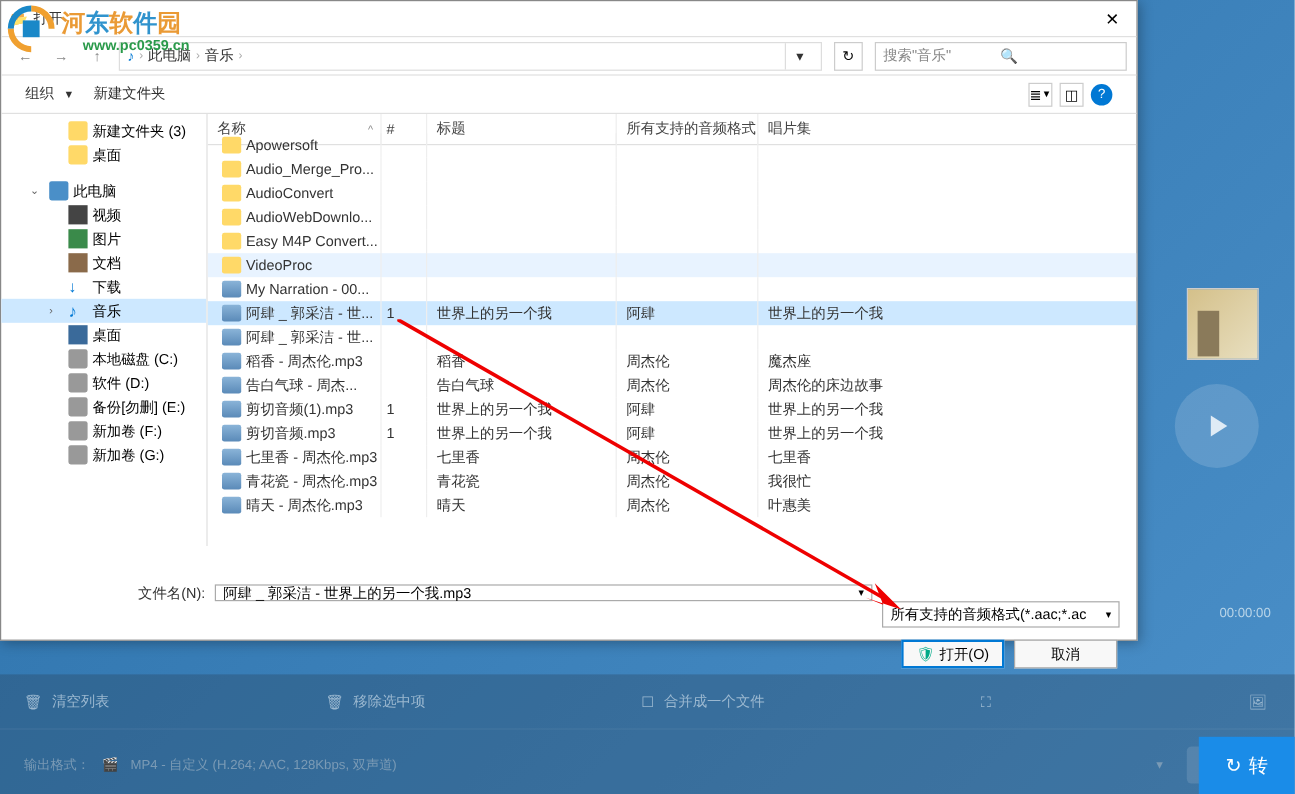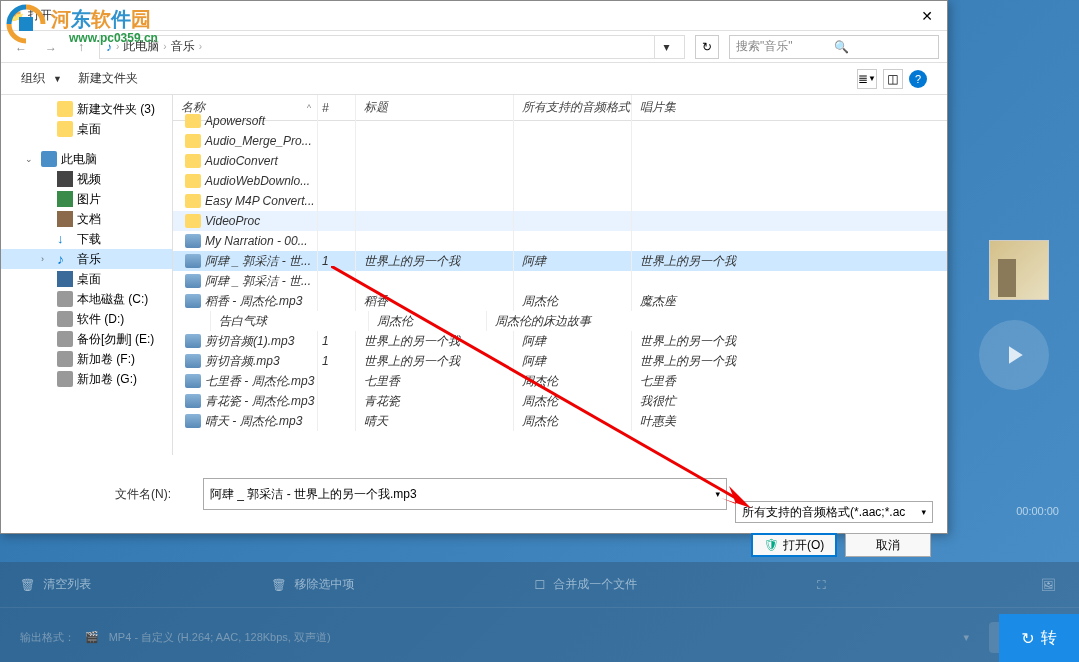--- a/index.html
+++ b/index.html
@@ -55,40 +55,40 @@
     .tree-indent-2 { padding-left: 40px; }
     .tree-arrow { width: 12px; color: #666; font-size: 9px; }
     .tree-icon { width: 16px; height: 16px; display: inline-block; }
     .ico-folder { background: #ffd968; border-radius: 2px; }
     .ico-pc { background: #4a8fc8; border-radius: 2px; }
     .ico-drive { background: #999; border-radius: 2px; }
     .ico-music { color: #0078d4; font-size: 14px; display: flex; align-items: center; }
     .ico-vid { background: #444; } .ico-pic { background: #3a8a4a; } .ico-doc { background: #8a6a4a; }
     .ico-dl { color: #0078d4; font-size: 13px; } .ico-desk { background: #3a6a9a; }
     
-    .file-list { flex: 1; overflow: hidden; font-style: italic; }
+    .file-list { flex: 1; overflow: hidden; }
     .fl-header { display: flex; height: 26px; border-bottom: 1px solid #e0e0e0; align-items: center; font-size: 12px; color: #444; }
     .col-name { width: 145px; padding-left: 8px; border-right: 1px solid #eee; display: flex; align-items: center; height: 100%; }
     .col-num { width: 38px; padding-left: 4px; border-right: 1px solid #eee; height: 100%; display: flex; align-items: center; }
     .col-title { width: 158px; padding-left: 8px; border-right: 1px solid #eee; height: 100%; display: flex; align-items: center; }
     .col-artist { width: 118px; padding-left: 8px; border-right: 1px solid #eee; height: 100%; display: flex; align-items: center; }
     .col-album { flex: 1; padding-left: 8px; height: 100%; display: flex; align-items: center; }
     .sort-arrow { margin-left: auto; margin-right: 6px; color: #888; font-size: 9px; }
     
     .fl-row { display: flex; height: 20px; align-items: center; font-size: 12px; color: #333; }
     .fl-row.sel { background: #cde8ff; }
     .fl-row.hi { background: #e8f3ff; }
     .fl-icon { width: 16px; height: 14px; margin: 0 4px; display: inline-block; }
     .fico-folder { background: #ffd968; border-radius: 2px; }
     .fico-media { background: linear-gradient(#8ab4d8, #5a8ab8); border-radius: 2px; }
     
     .dlg-footer { padding: 10px 14px; display: flex; flex-direction: column; gap: 10px; }
     .fn-row { display: flex; align-items: center; gap: 8px; padding-left: 100px; }
     .fn-label { font-size: 12px; color: #333; }
-    .fn-input { flex: 1; border: 1px solid #aaa; height: 32px; padding: 0 6px; display: flex; align-items: center; justify-content: space-between; margin-left: 24px; }
+    .fn-input { flex: 1; border: 1px solid #aaa; height: 14px; padding: 0 6px; display: flex; align-items: center; justify-content: space-between; }
     .fn-drop { border: 1px solid #aaa; height: 22px; width: 198px; padding: 0 6px; display: flex; align-items: center; justify-content: space-between; margin-top: 36px; }
     .btn-row2 { display: flex; justify-content: flex-end; gap: 8px; padding-right: 2px; }
     .dlg-btn { width: 86px; height: 24px; border: 1px solid #aaa; background: #f8f8f8; display: flex; align-items: center; justify-content: center; font-size: 12px; cursor: pointer; }
     .dlg-btn.primary { border: 2px solid #0078d4; }
     
     .arrow-overlay { position: absolute; left: 330px; top: 265px; width: 440px; height: 250px; pointer-events: none; z-index: 10; }
   </style>
 </head>
 <body>
 
@@ -368,20 +368,24 @@
             <div class="col-name">
               <span class="fl-icon fico-media"></span>
               <span>稻香 - 周杰伦.mp3</span>
             </div>
     <div class="col-num"></div>
     <div class="col-title">稻香</div>
     <div class="col-artist">周杰伦</div>
     <div class="col-album">魔杰座</div>
           </div>
           <div class="fl-row">
+            <div class="col-name">
+              <span class="fl-icon fico-media"></span>
+              <span>告白气球 - 周杰...</span>
+            </div>
     <div class="col-num"></div>
     <div class="col-title">告白气球</div>
     <div class="col-artist">周杰伦</div>
     <div class="col-album">周杰伦的床边故事</div>
           </div>
           <div class="fl-row">
             <div class="col-name">
               <span class="fl-icon fico-media"></span>
               <span>剪切音频(1).mp3</span>
             </div>

